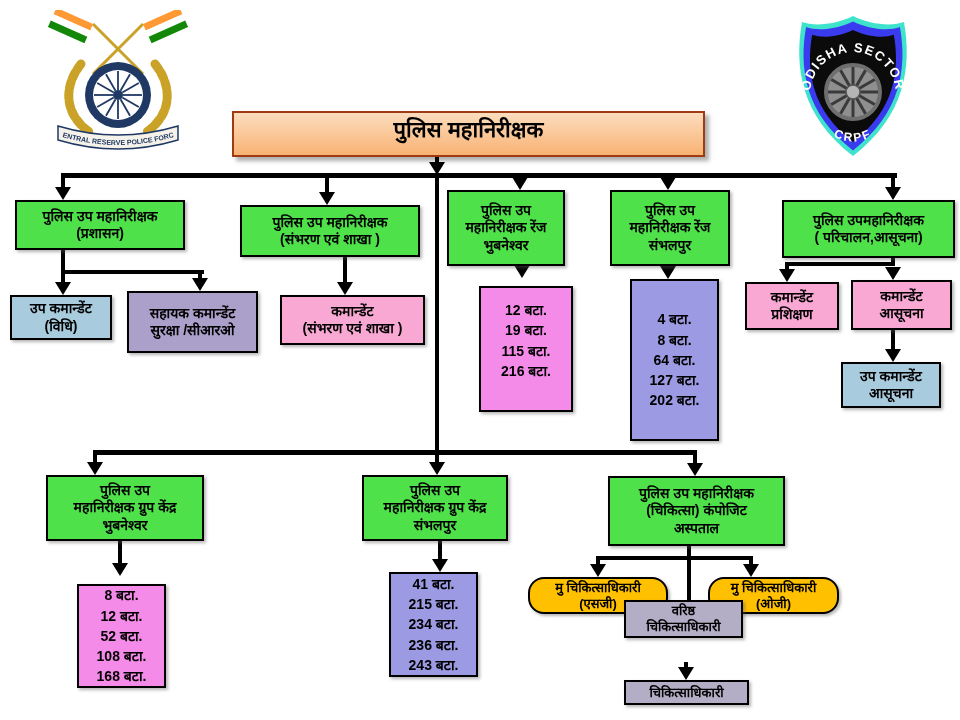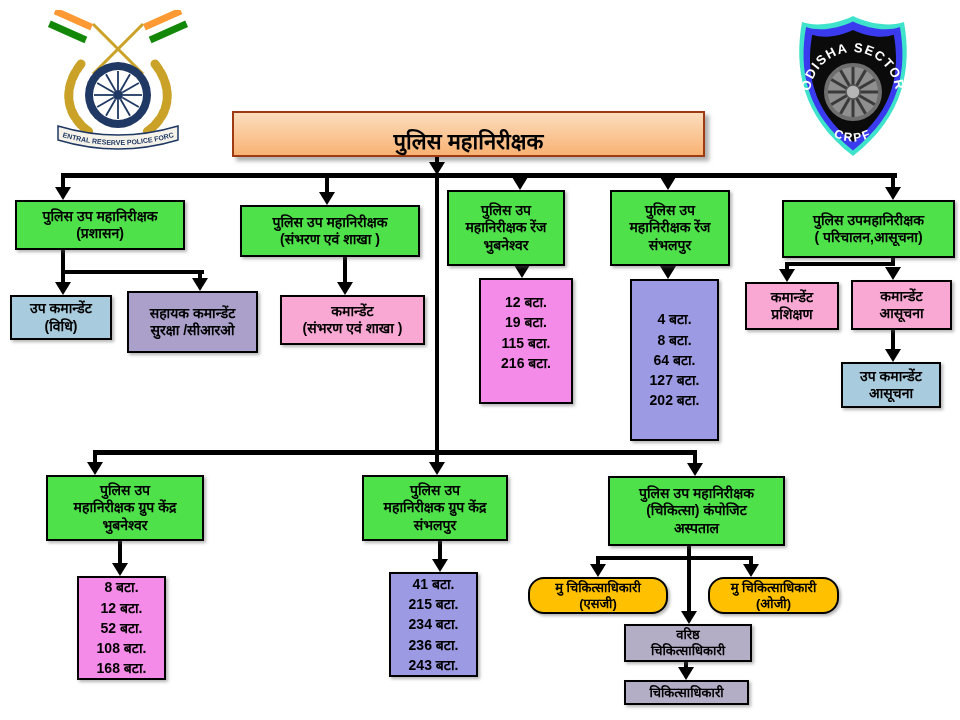--- a/index.html
+++ b/index.html
@@ -2,31 +2,31 @@
 <html><head>
 <meta charset="utf-8">
 <style>
   html,body{margin:0;padding:0;background:#fff;}
   #stage{position:relative;width:960px;height:720px;background:#ffffff;overflow:hidden;
          font-family:"Liberation Sans","DejaVu Sans",sans-serif;color:#000;}
   .node{position:absolute;display:flex;flex-direction:column;justify-content:center;align-items:center;
         text-align:center;font-weight:bold;line-height:1.22;border:2px solid #000;
         box-shadow:2px 2px 3px rgba(90,90,90,.45);box-sizing:border-box;font-size:14px;}
   .green{background:#4FE14A;}
-  .pink{background:#F48BE8;}
+  .pink{background:#F48BE8;margin-top:8px;}
   .peri{background:#9C9AE2;}
   .lblue{background:#A8CBDD;}
   .mpurple{background:#ABA0C9;}
   .peach{background:#f9a8d4;}
   .gold{background:#FFC000;border-radius:16px;}
   .graylav{background:#B3ADC5;}
   .title-box{position:absolute;display:flex;justify-content:center;align-items:center;font-weight:bold;
         background:linear-gradient(#DDD6EE,#C2B5DC);border:2px solid #7C64A8;
         box-shadow:4px 4px 4px rgba(110,110,110,.55);font-size:24px;box-sizing:border-box;}
-  .ig-box{position:absolute;display:flex;justify-content:center;align-items:flex-end;font-weight:bold;
+  .ig-box{position:absolute;display:flex;justify-content:center;align-items:flex-start;font-weight:bold;
         background:linear-gradient(#FCDDBE,#F8B273);border:2px solid #9E3B12;
         box-shadow:4px 4px 4px rgba(110,110,110,.55);font-size:22px;box-sizing:border-box;}
   .vl{position:absolute;width:4px;background:#000;}
   .hl{position:absolute;height:4px;background:#000;}
   .hl5{position:absolute;height:5px;background:#000;}
   .arr{position:absolute;width:0;height:0;border-left:8px solid transparent;border-right:8px solid transparent;
        border-top:13px solid #000;}
   .bn-list{line-height:1.45;}
   .f13{font-size:13px;}
   .logo{position:absolute;}
@@ -268,21 +268,21 @@
     <div>243 बटा.</div>
   </div>
   <div class="node gold f13" style="left:528px;top:577px;width:140px;height:37px">
     <div>मु चिकित्साधिकारी</div>
     <div>(एसजी)</div>
   </div>
   <div class="node gold f13" style="left:708px;top:577px;width:131px;height:37px">
     <div>मु चिकित्साधिकारी</div>
     <div>(ओजी)</div>
   </div>
-  <div class="node graylav f13" style="left:624px;top:624px;width:128px;height:38px">
+  <div class="node graylav f13" style="left:624px;top:600px;width:119px;height:38px">
     <div>वरिष्ठ</div>
     <div>चिकित्साधिकारी</div>
   </div>
   <div class="node graylav f13" style="left:624px;top:680px;width:125px;height:25px">
     <div>चिकित्साधिकारी</div>
   </div>
 
 </div>
 
 </body></html>

